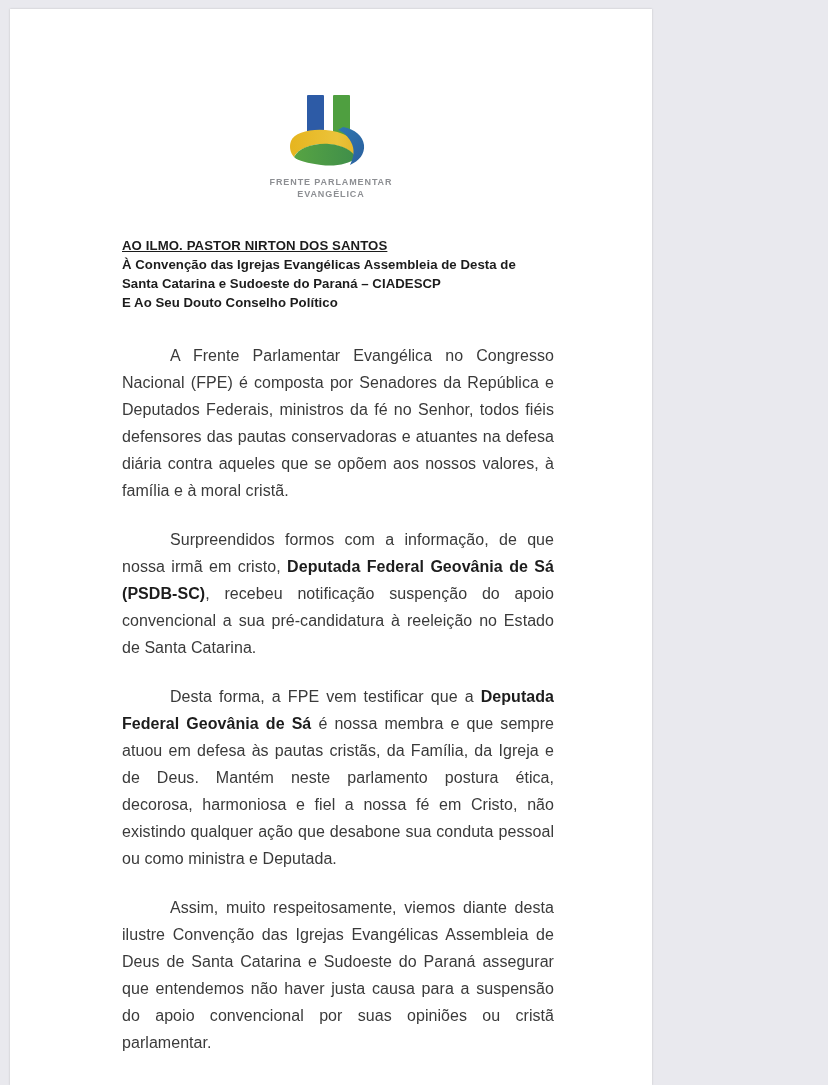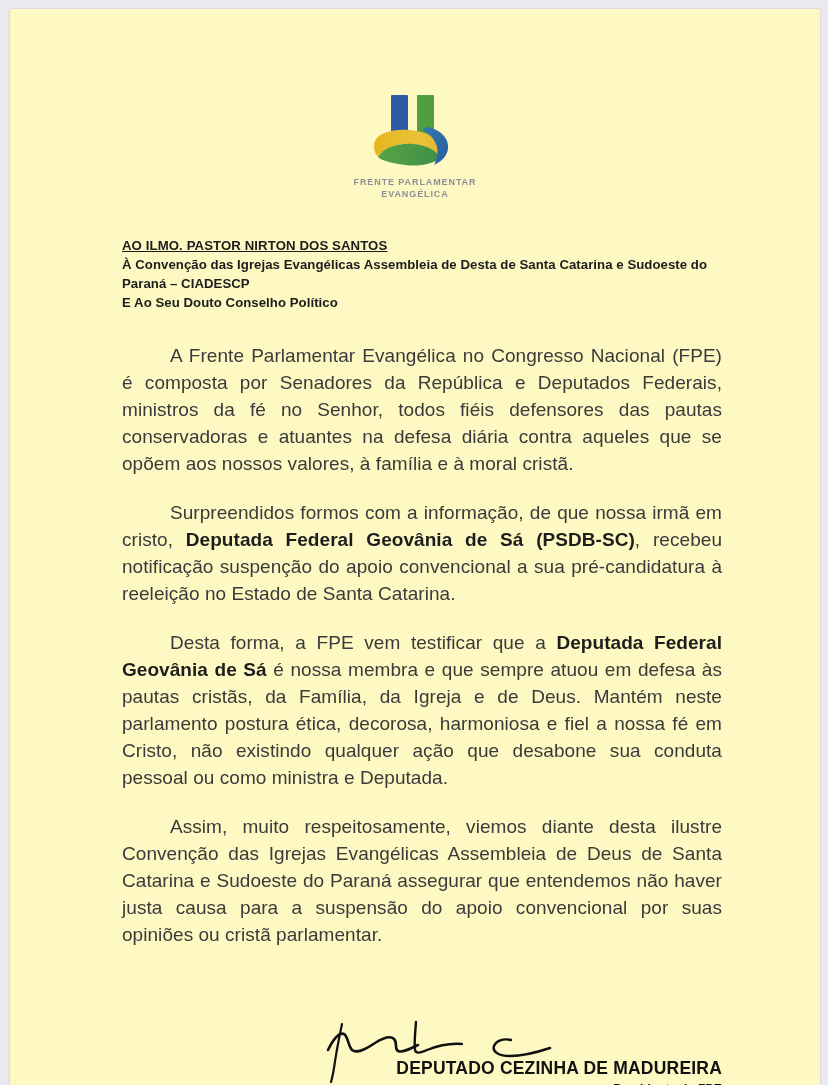--- a/index.html
+++ b/index.html
@@ -11,23 +11,23 @@
     width: 828px;
     height: 1085px;
     overflow: hidden;
     font-family: "Liberation Sans", sans-serif;
   }
 
   #page-frame {
     position: absolute;
     left: 10px;
     top: 9px;
-    width: 810px;
+    width: 642px;
     height: 1076px;
-    background: #fef9c3;
+    background: #ffffff;
     box-shadow: 0 0 2px rgba(0,0,0,0.18);
     overflow: hidden;
   }
 
   
   .logo-block {
     margin: 0 auto;
     padding-top: 82px;
     width: 160px;
     text-align: center;
@@ -75,21 +75,21 @@
     font-size: 13.2px;
     line-height: 19px;
     font-weight: bold;
     color: #1c1c1c;
     letter-spacing: 0.05px;
   }
   .addressee .line-caps { letter-spacing: 0.1px; text-decoration: underline; }
 
   .para {
     margin-top: 22px;
-    font-size: 19px;
+    font-size: 16px;
     line-height: 27px;
     color: #3a3a3a;
     text-align: justify;
     text-indent: 48px;
     letter-spacing: 0.05px;
   }
   .para b { color: #1d1d1d; font-weight: bold; }
   .para.p1 { margin-top: 30px; }
 
   

